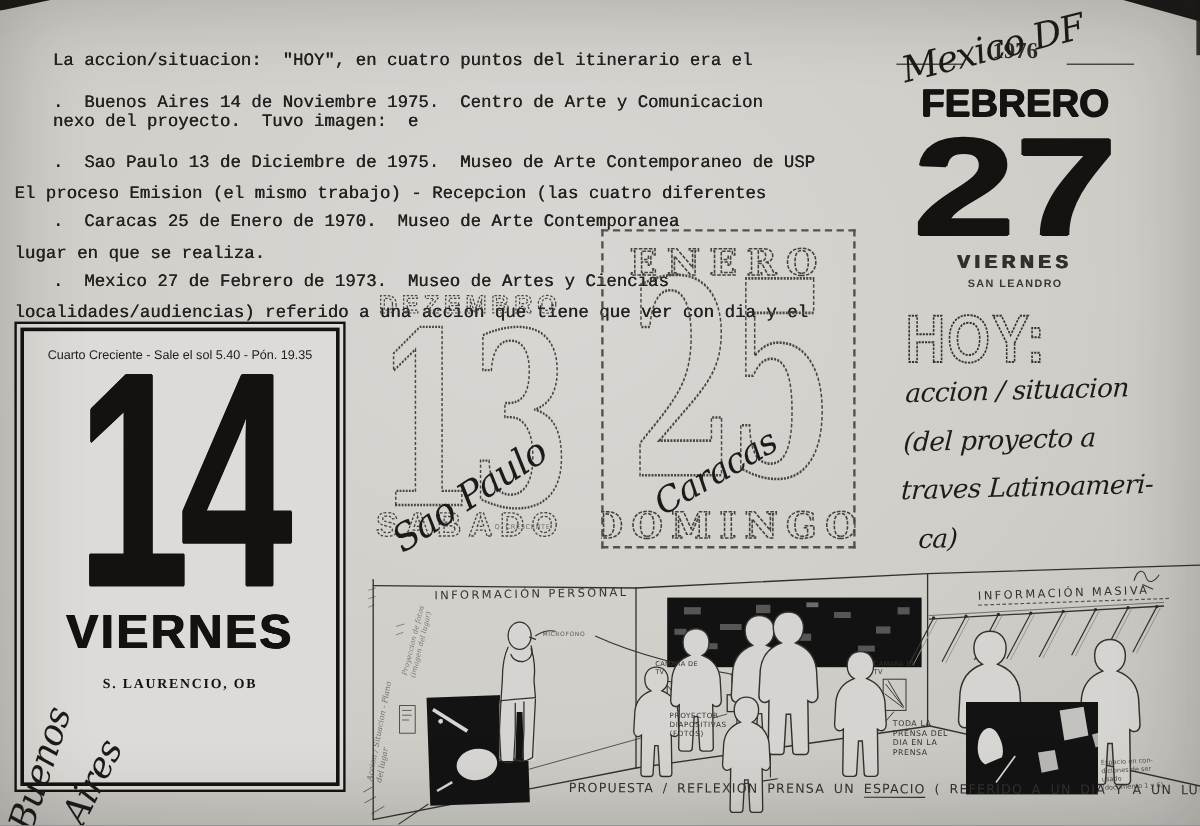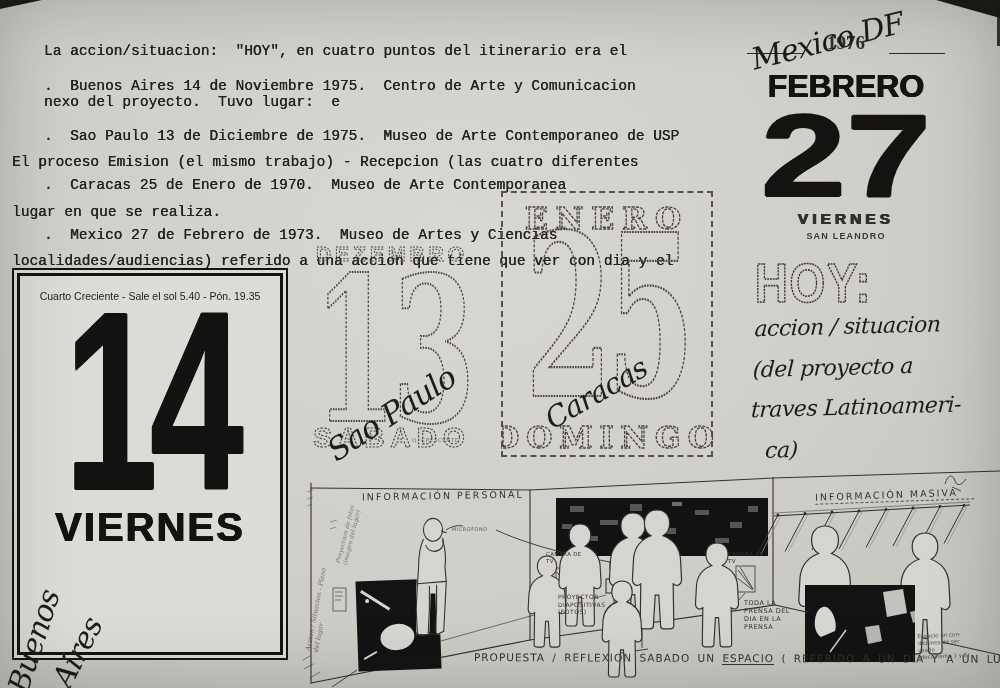--- a/index.html
+++ b/index.html
@@ -77,21 +77,21 @@
   svg text{font-family:"Liberation Sans",sans-serif;}
   svg .serif{font-family:"DejaVu Serif",serif;}
 </style>
 </head>
 <body>
 
 <div id="photo">
 
   <div class="typed" id="intro">
     <div>La accion/situacion:  "HOY", en cuatro puntos del itinerario era el</div>
-    <div>nexo del proyecto.  Tuvo lugar:  e</div>
+    <div>nexo del proyecto.  Tuvo imagen:  e</div>
   </div>
   <div class="typed" id="itinerary">
     <div>.  Buenos Aires 14 de Noviembre 1975.  Centro de Arte y Comunicacion</div>
     <div>.  Sao Paulo 13 de Diciembre de 1975.  Museo de Arte Contemporaneo de USP</div>
     <div>.  Caracas 25 de Enero de 1970.  Museo de Arte Contemporanea</div>
     <div>.  Mexico 27 de Febrero de 1973.  Museo de Artes y Ciencias</div>
   </div>
   <div class="typed" id="process">
     <div>El proceso Emision (el mismo trabajo) - Recepcion (las cuatro diferentes</div>
     <div>lugar en que se realiza.</div>
@@ -109,20 +109,21 @@
     <div class="feb-weekday fat">VIERNES</div>
     <div class="feb-saint">SAN LEANDRO</div>
   </div>
   <div class="hw" id="hw-mexico">Mexico DF</div>
 
   <div class="abs" id="cal-nov">
     <div id="cal-nov-inner">
       <div class="nov-info">Cuarto Creciente - Sale el sol 5.40 - Pón. 19.35</div>
       <div class="nov-day fat2">14</div>
       <div class="nov-weekday fat">VIERNES</div>
+      <div class="nov-saint">S. LAURENCIO, OB</div>
     </div>
   </div>
   <div class="hw" id="hw-buenos">Buenos</div>
   <div class="hw" id="hw-aires">Aires</div>
 
   <svg class="abs" style="left:297px;top:237px" width="190" height="224" viewBox="0 0 190 224">
     <text x="95" y="24" text-anchor="middle" font-size="21" font-weight="bold" letter-spacing="4" fill="none" stroke="#46443f" stroke-width="1" stroke-dasharray="2,1.4">DEZEMBRO</text>
     <g transform="translate(95,0) scale(0.60,1)">
       <text x="0" y="184" text-anchor="middle" font-size="200" font-weight="bold" letter-spacing="-8" class="serif" fill="none" stroke="#46443f" stroke-width="2" stroke-dasharray="2.5,1.8">13</text>
     </g>
@@ -319,21 +320,21 @@
   <div class="sk lbl-camara" id="lbl-camara-right">
     <div>CAMARA DE</div>
     <div>TV</div>
   </div>
   <div class="sk" id="lbl-prensa">
     <div>TODA LA</div>
     <div>PRENSA DEL</div>
     <div>DIA EN LA</div>
     <div>PRENSA</div>
   </div>
-  <div class="sk" id="caption"><span>PROPUESTA / REFLEXION SABADO UN </span><span class="u">ESPACIO</span><span> ( REFERIDO A UN DIA Y A UN LUGAR )</span></div>
+  <div class="sk" id="caption"><span>PROPUESTA / REFLEXION PRENSA UN </span><span class="u">ESPACIO</span><span> ( REFERIDO A UN DIA Y A UN LUGAR )</span></div>
   <div class="sk" id="corner-note">
     <div>Espacio en con-</div>
     <div>diciones de ser</div>
     <div>usado</div>
     <div>(documento 1 y 6)</div>
   </div>
   <div class="scrib" id="scrib-lower">Accion / Situacion - Plano del lugar</div>
   <div class="scrib" id="scrib-upper">Proyeccion de fotos (imagen del lugar)</div>
 
   <div class="corner" id="corner-tl"></div>

